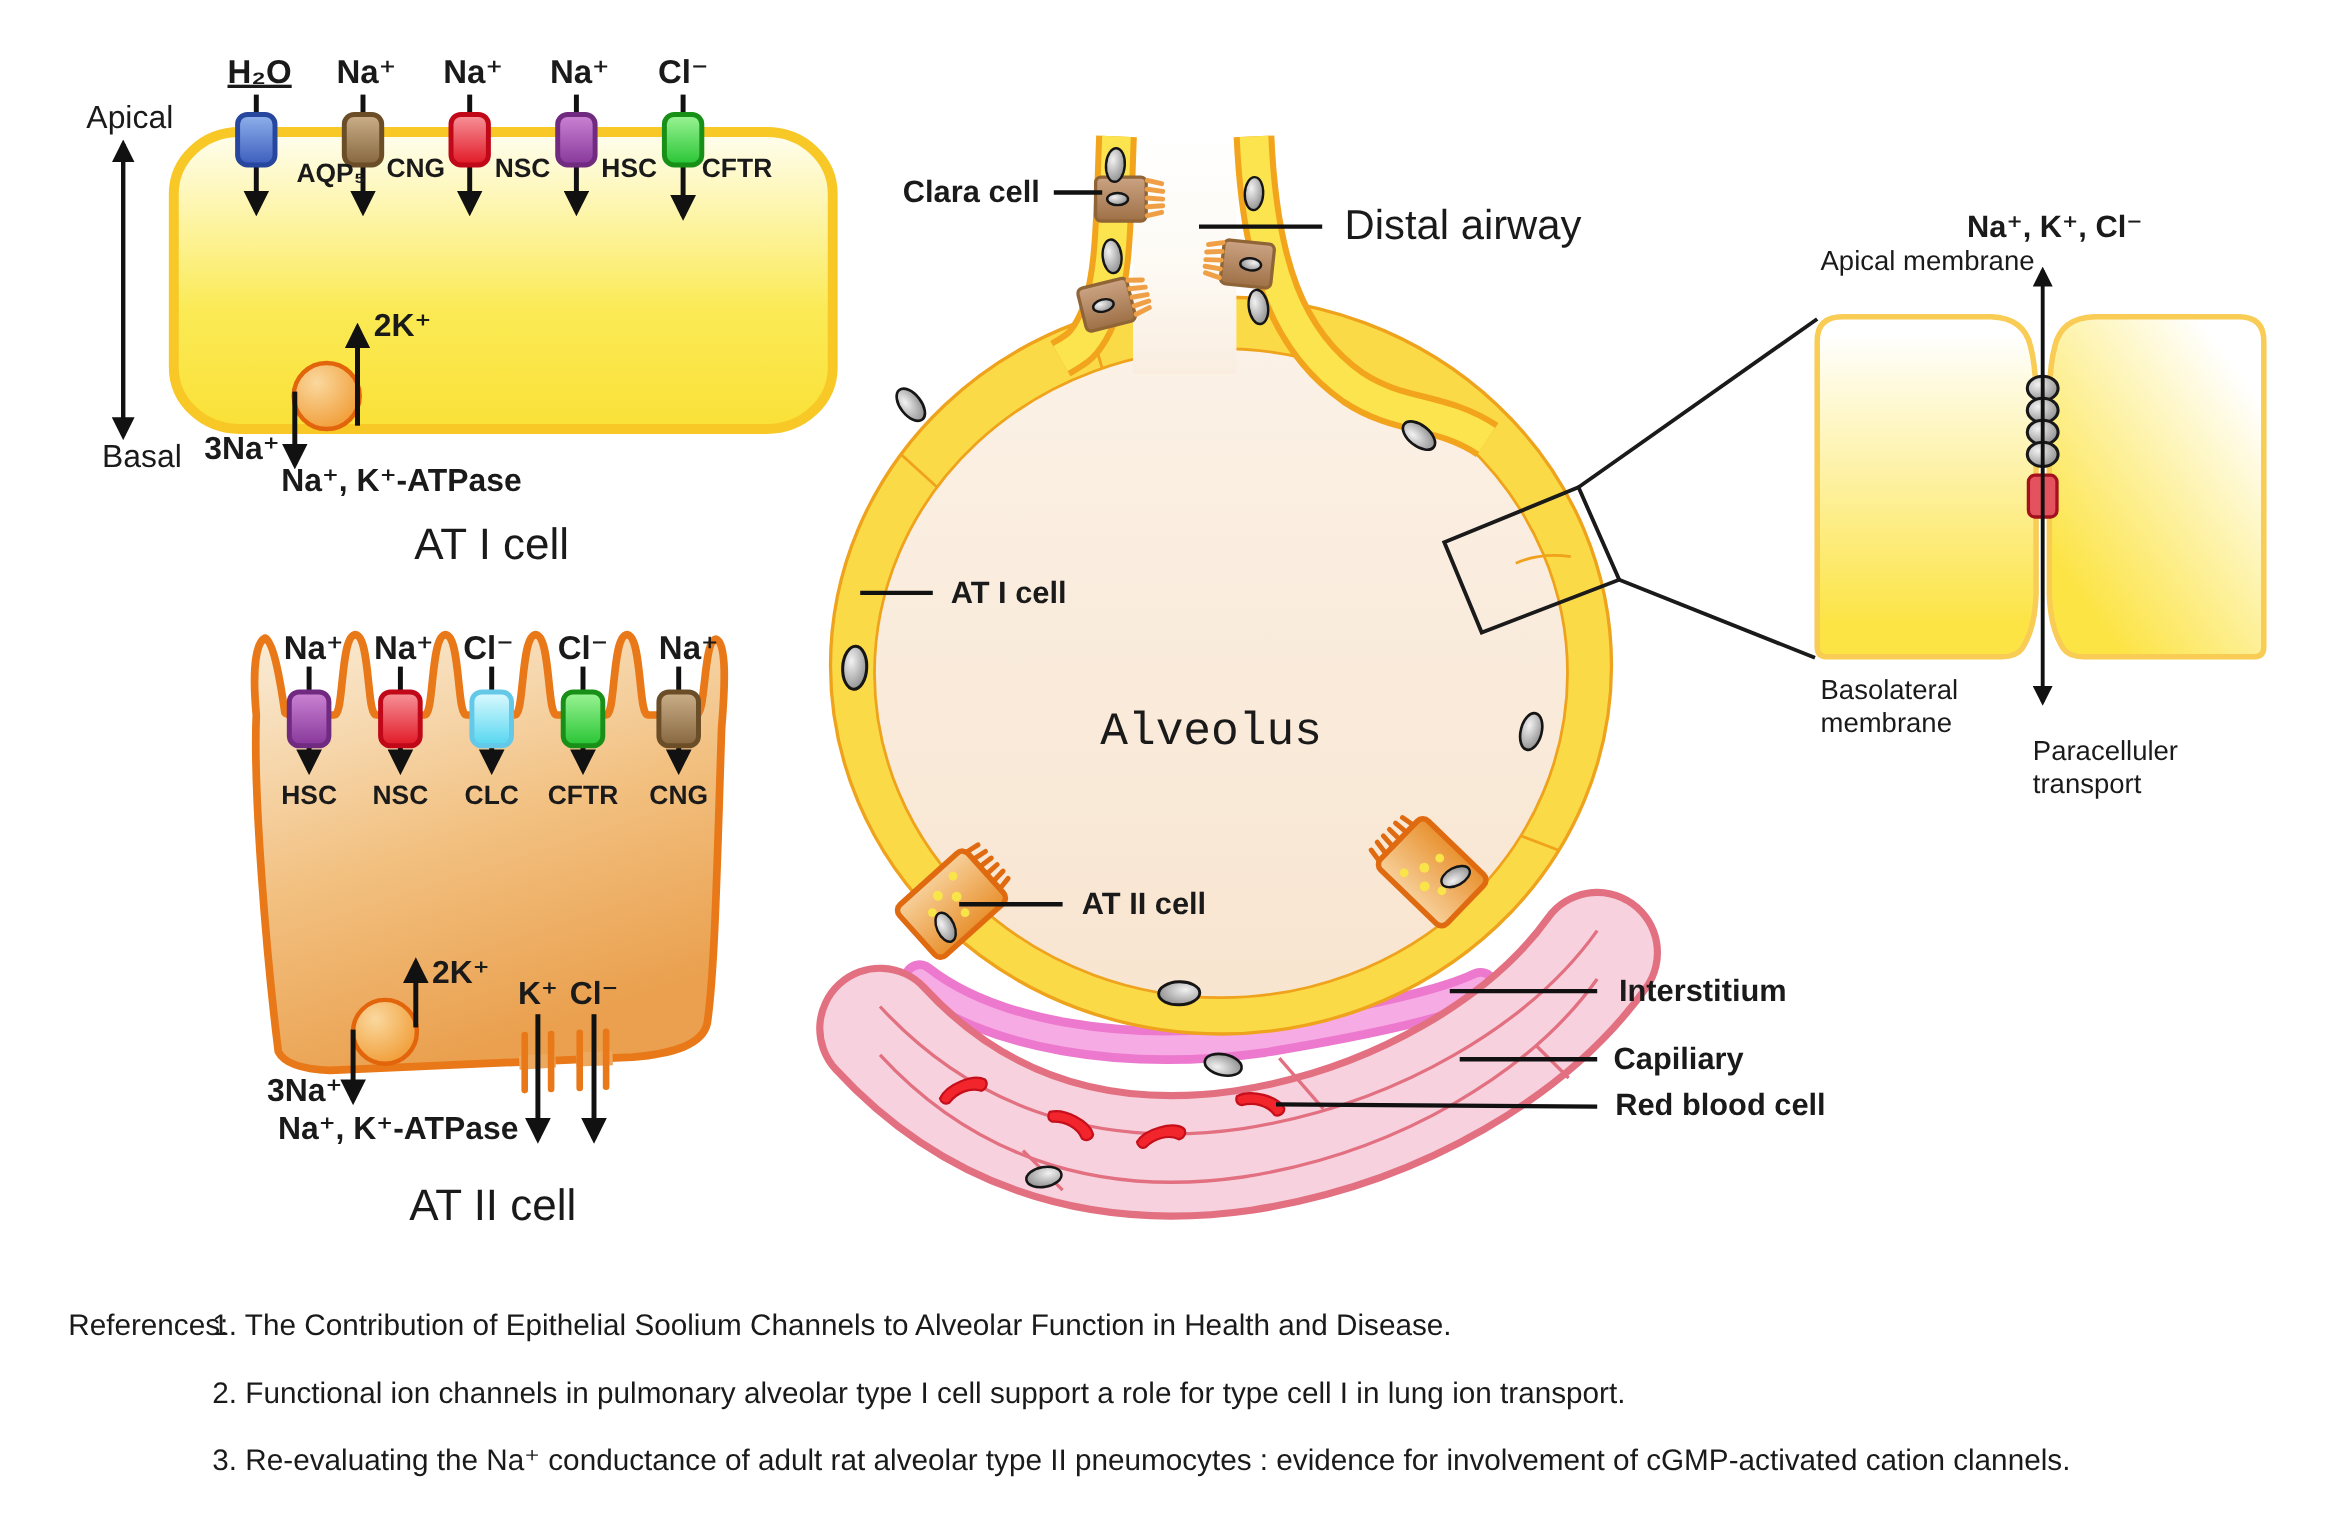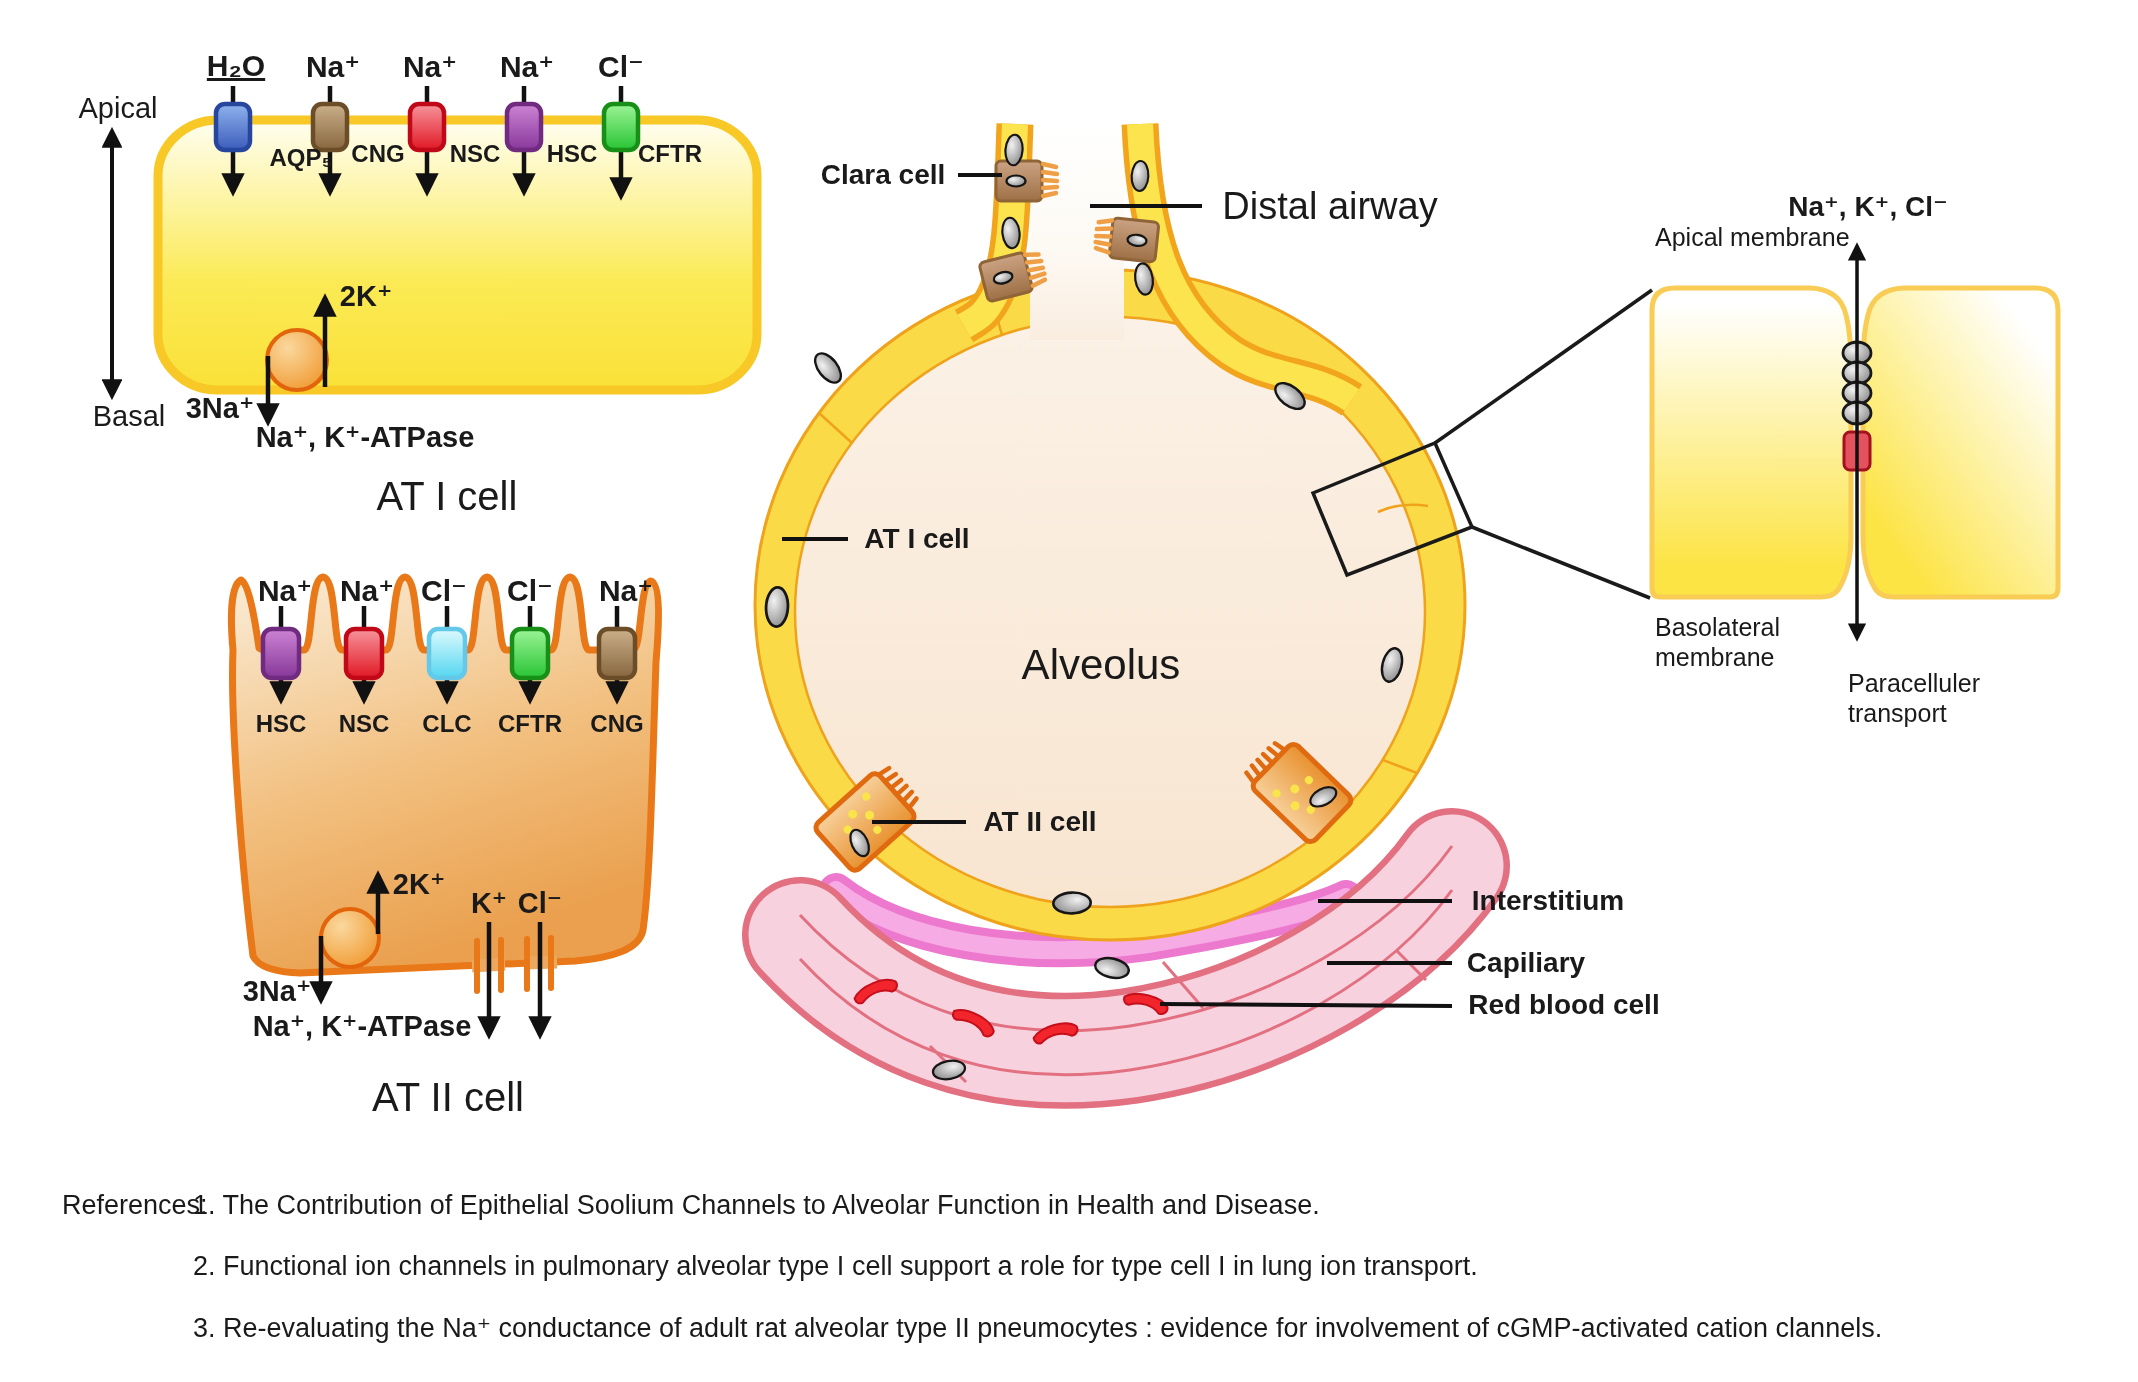--- a/index.html
+++ b/index.html
@@ -313,21 +313,21 @@
   <div class="lbl pmp" style="left:419px;top:884px;">2K⁺</div>
   <div class="lbl pmp" style="left:489px;top:903px;">K⁺</div>
   <div class="lbl pmp" style="left:540px;top:903px;">Cl⁻</div>
   <div class="lbl pmp" style="left:277px;top:991px;">3Na⁺</div>
   <div class="lbl pmp" style="left:362px;top:1026px;">Na⁺, K⁺-ATPase</div>
   <div class="lbl title" style="left:448px;top:1097px;">AT II cell</div>
 
   <div class="lbl small" style="left:883px;top:175px;">Clara cell</div>
   <div class="lbl big" style="left:1330px;top:206px;">Distal airway</div>
   <div class="lbl small" style="left:917px;top:539px;">AT I cell</div>
-  <div class="lbl alv" style="left:1101px;top:665px;">Alveolus</div>
+  <div class="lbl alv" style="left:1101px;top:665px;font-family:Liberation Mono, monospace;">Alveolus</div>
   <div class="lbl small" style="left:1040px;top:822px;">AT II cell</div>
   <div class="lbl small" style="left:1548px;top:901px;">Interstitium</div>
   <div class="lbl small" style="left:1526px;top:963px;">Capiliary</div>
   <div class="lbl small" style="left:1564px;top:1005px;">Red blood cell</div>
 
   <div class="lbl small" style="left:1868px;top:206px;">Na⁺, K⁺, Cl⁻</div>
   <div class="blk" style="left:1655px;top:222px;width:195px;">Apical membrane</div>
   <div class="blk" style="left:1655px;top:612px;width:215px;">Basolateral membrane</div>
   <div class="blk" style="left:1848px;top:668px;width:235px;">Paracelluler transport</div>
 

